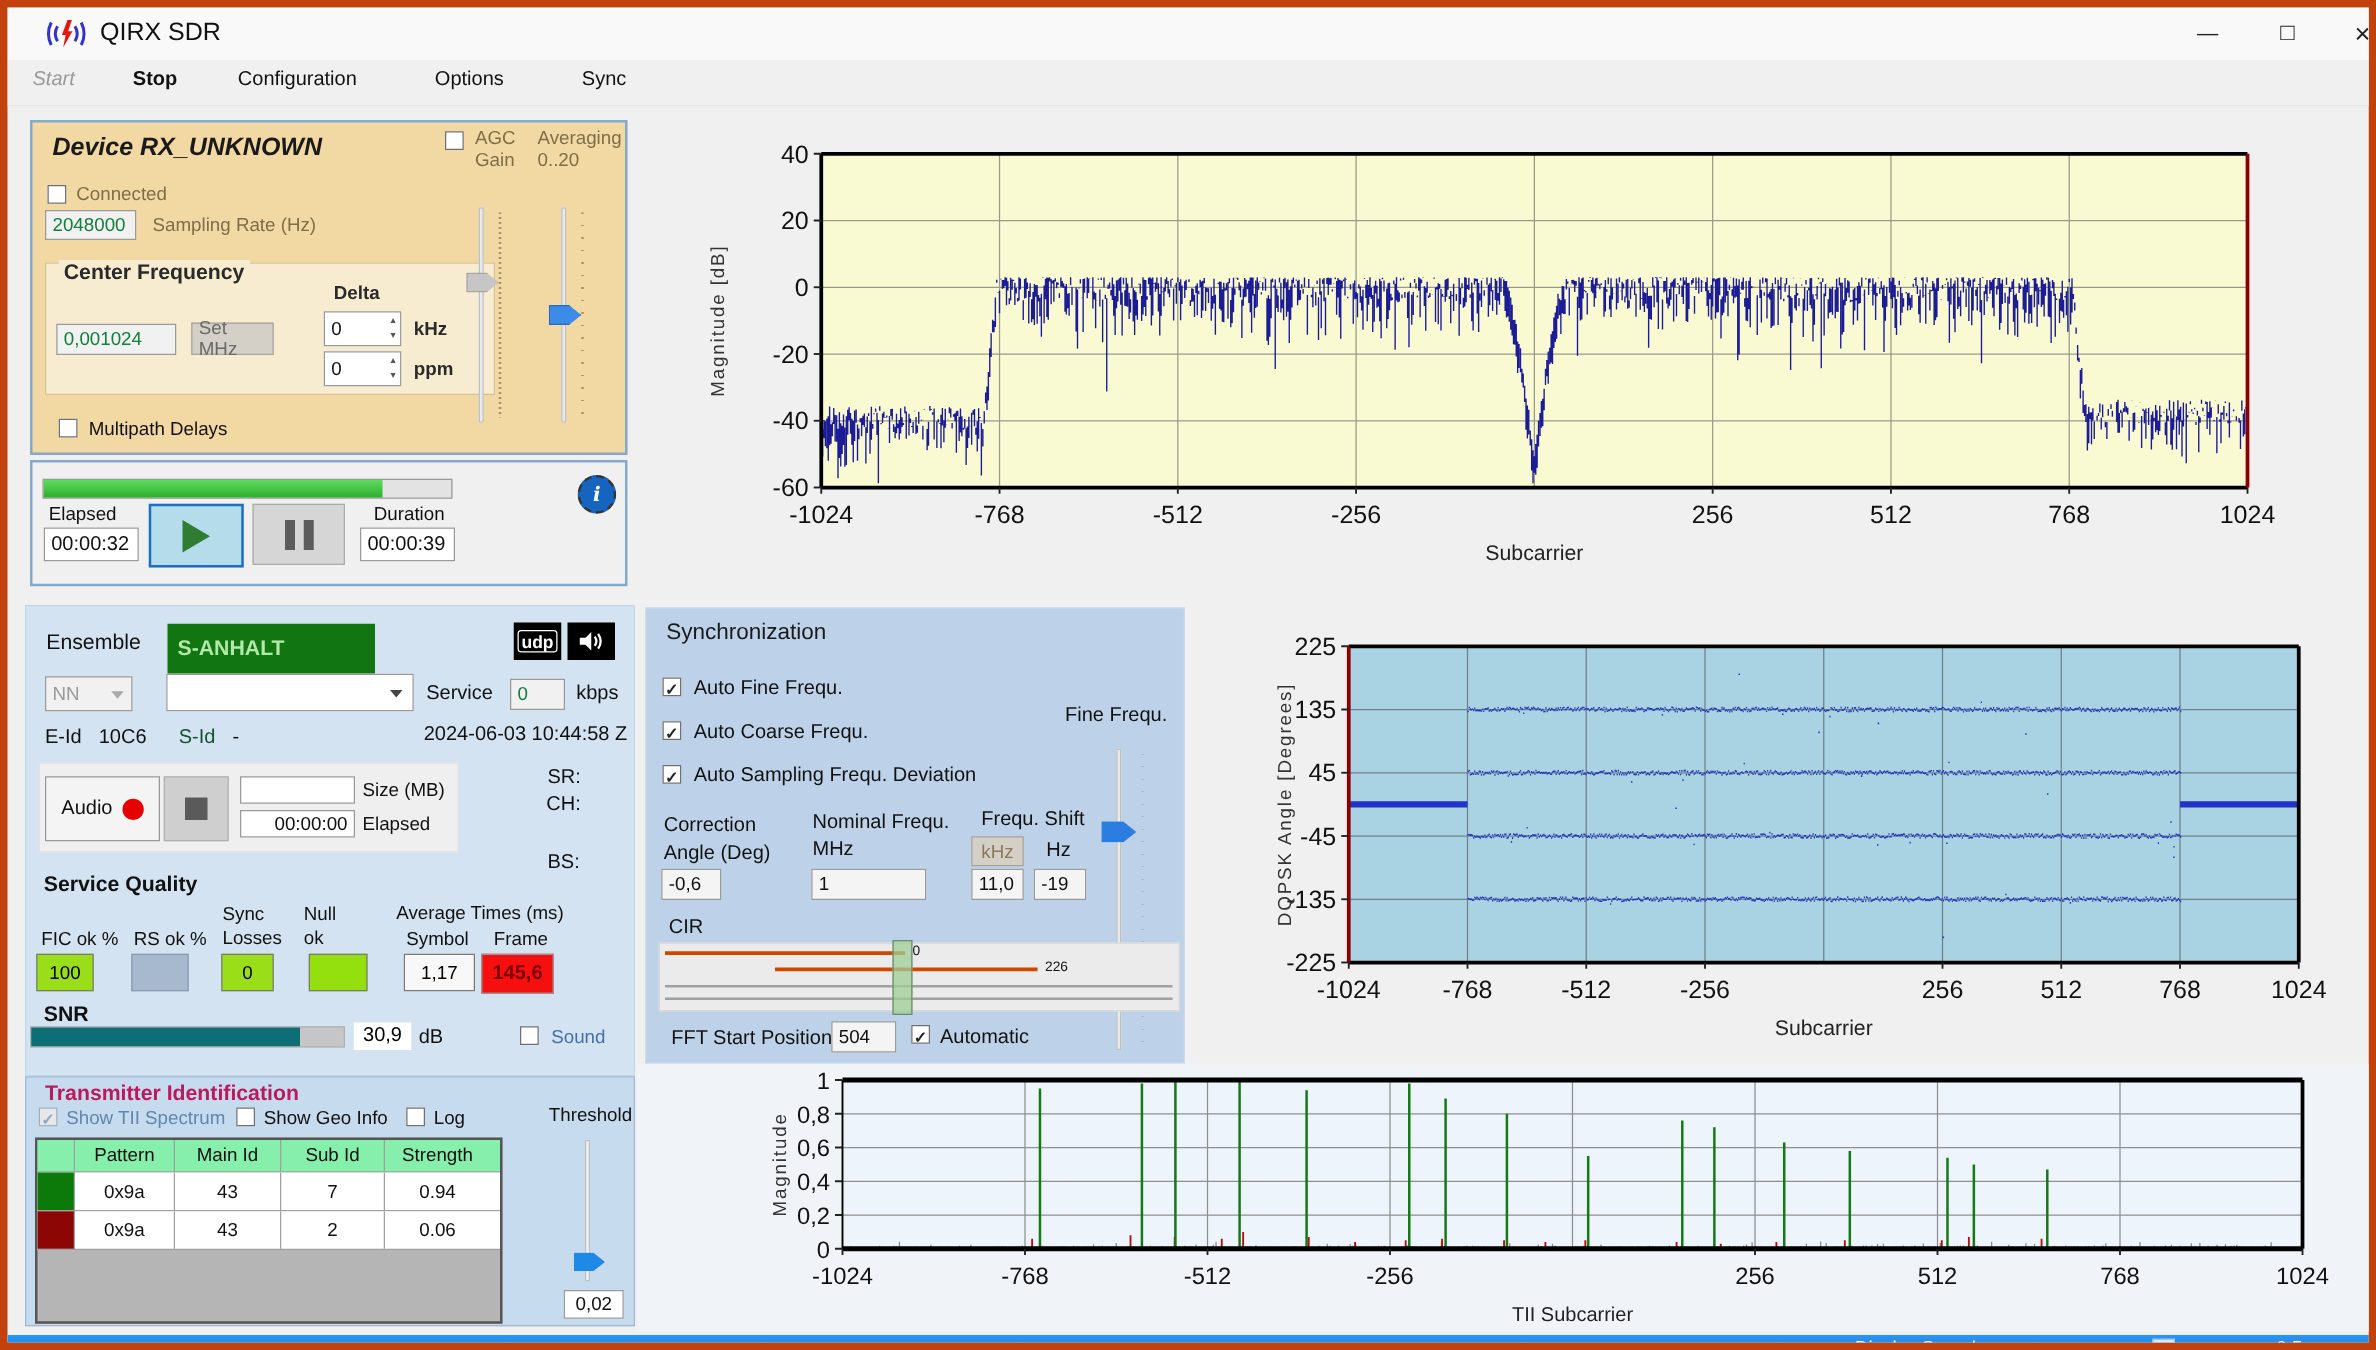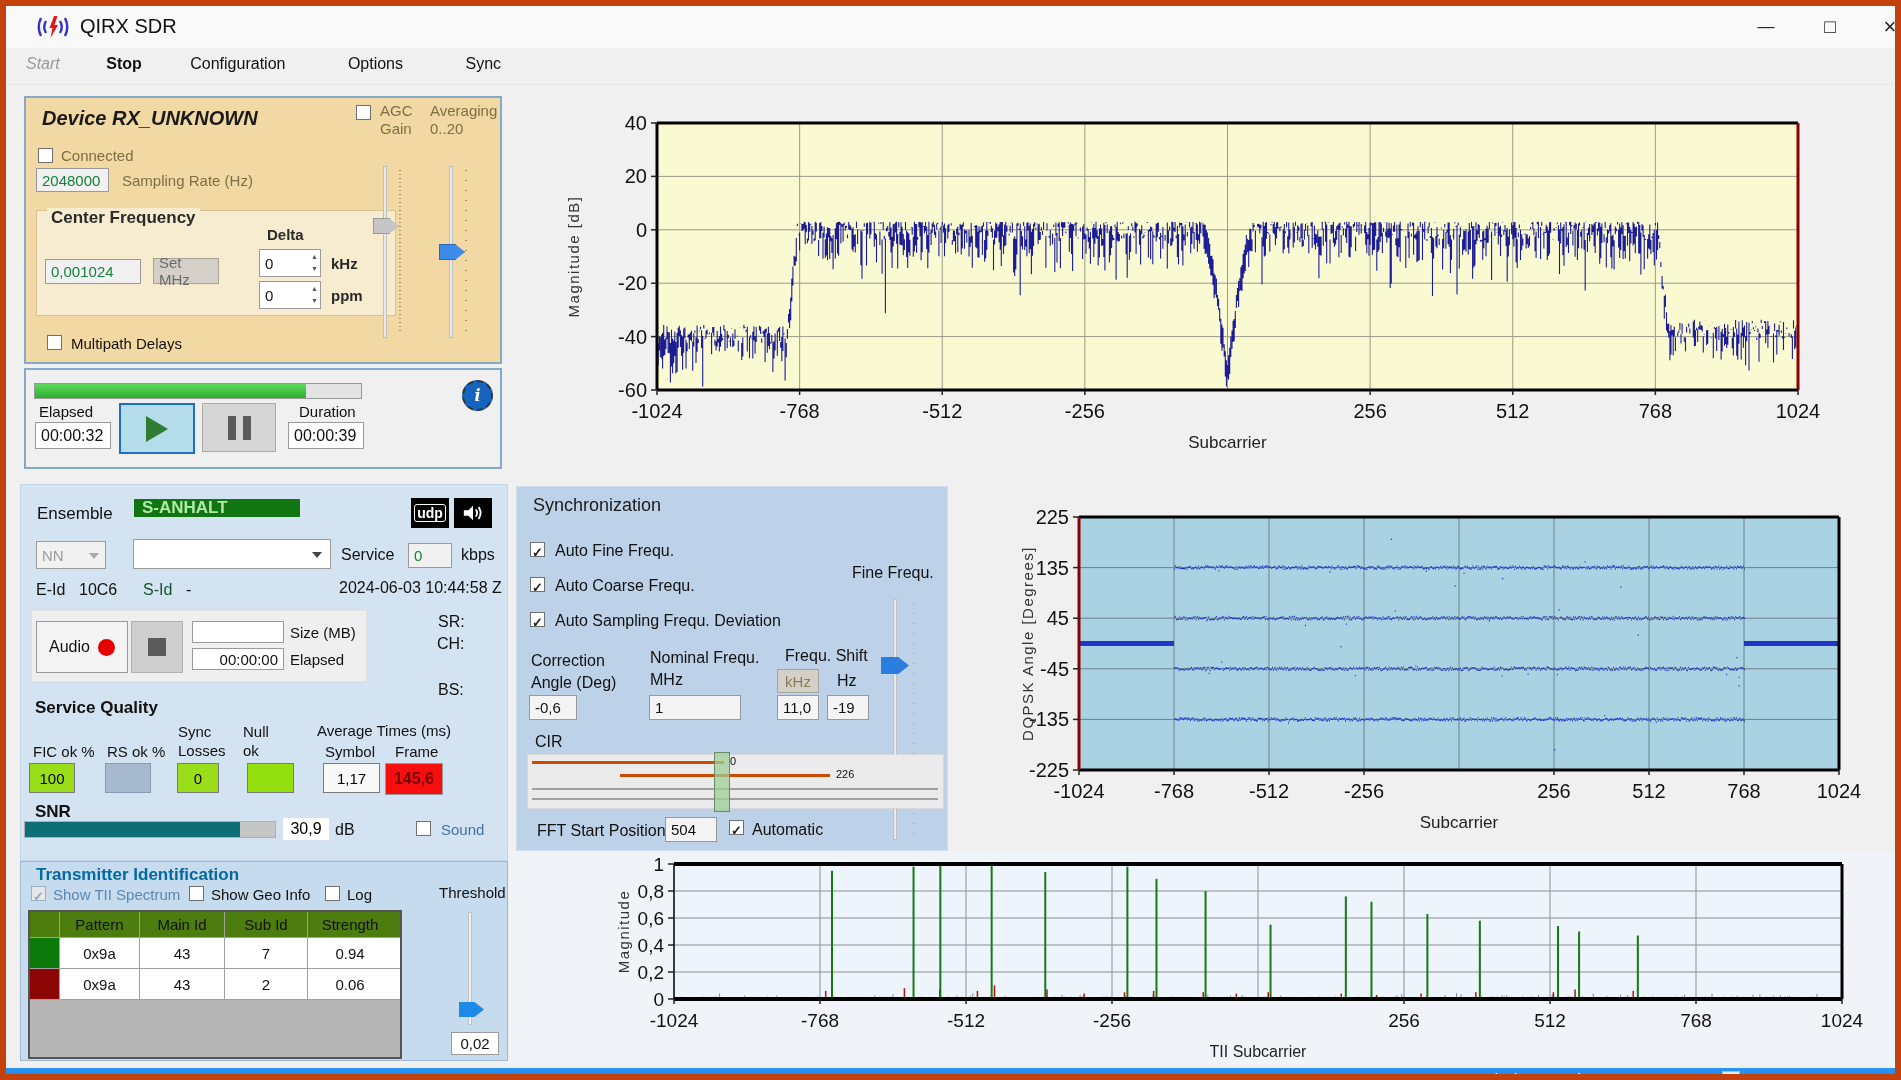--- a/index.html
+++ b/index.html
@@ -126,21 +126,21 @@
     </div>
     <span class="abs lbl" style="left:273px;top:33px;">Duration</span>
     <div class="fld wht" style="left:262px;top:52px;width:76px;height:27px;font-size:16px;">
         <span>00:00:39</span>
       </div>
     <div class="abs" style="left:436px;top:10px;width:27px;height:27px;border-radius:50%;background:#1565c0;border:2px dashed #333;display:flex;align-items:center;justify-content:center;color:#fff;font:italic bold 16px 'DejaVu Serif',serif;">i</div>
   </div>
 
   <div class="panel" style="left:14px;top:478px;width:488px;height:377px;background:#d4e3f1;border:1px solid #c2d6e8;">
     <span class="abs" style="left:16px;top:19px;font-size:17px;color:#111;">Ensemble</span>
-    <div class="abs" style="left:113px;top:14px;width:158px;height:18px;background:#117511;display:flex;align-items:center;padding-left:8px;">
+    <div class="abs" style="left:113px;top:14px;width:158px;height:40px;background:#117511;display:flex;align-items:center;padding-left:8px;">
       <span class="bold" style="color:#b2e8a8;font-size:17px;">S-ANHALT</span>
     </div>
     <div class="abs" style="left:390px;top:13px;width:38px;height:30px;background:#000;display:flex;align-items:center;justify-content:center;">
       <span style="color:#fff;font-size:14px;font-weight:bold;border:1px solid #fff;border-radius:3px;padding:0 2px;">udp</span>
     </div>
     <div class="abs" style="left:433px;top:13px;width:38px;height:30px;background:#000;display:flex;align-items:center;justify-content:center;">
       <svg width="24" height="22" viewBox="0 0 24 24">
           <polygon points="2,9 7,9 12,4 12,20 7,15 2,15" fill="#fff"></polygon>
           <path d="M15 8 Q18 12 15 16" stroke="#fff" stroke-width="2" fill="none"></path>
           <path d="M18 5.5 Q22.5 12 18 18.5" stroke="#fff" stroke-width="2" fill="none"></path>
@@ -221,31 +221,31 @@
     </div>
     <div class="abs" style="left:262px;top:333px;width:46px;height:22px;background:#fff;display:flex;align-items:center;justify-content:center;font-size:16px;">
         <span>30,9</span>
       </div>
     <span class="abs" style="left:314px;top:336px;font-size:16px;color:#111;">dB</span>
     <span class="chk" style="left:395px;top:336px;"></span>
     <span class="abs" style="left:420px;top:336px;font-size:15px;color:#4472a8;">Sound</span>
   </div>
 
   <div class="panel" style="left:14px;top:855px;width:488px;height:200px;background:#c7dbee;border:1px solid #9fb9d4;">
-    <span class="abs bold" style="left:12px;top:3px;font-size:17px;color:#0369a1;background:#c7dbee;padding:0 3px;">Transmitter Identification</span>
+    <span class="abs bold" style="left:12px;top:3px;font-size:17px;color:#be185d;background:#c7dbee;padding:0 3px;">Transmitter Identification</span>
     <span class="chk cg" style="left:10px;top:24px;background:#e8e8e8;border-color:#9ab0c4;"></span>
     <span class="abs" style="left:32px;top:24px;font-size:15px;color:#5f87ae;">Show TII Spectrum</span>
     <span class="chk" style="left:168px;top:24px;"></span>
     <span class="abs lbl" style="left:190px;top:24px;">Show Geo Info</span>
     <span class="chk" style="left:304px;top:24px;"></span>
     <span class="abs lbl" style="left:326px;top:24px;">Log</span>
     <span class="abs lbl" style="left:418px;top:22px;">Threshold</span>
 
     <div class="abs" style="left:7px;top:48px;width:370px;height:145px;background:#b5b5b5;border:2px solid #555;">
-      <div style="display:flex;height:25px;background:#4d7c0f;border-bottom:1px solid #a0a0a0;">
+      <div style="display:flex;height:25px;background:#86efac;border-bottom:1px solid #a0a0a0;">
         <div class="tblcell" style="width:30px;"></div>
         <div class="tblcell" style="width:80px;">Pattern</div>
         <div class="tblcell" style="width:85px;">Main Id</div>
         <div class="tblcell" style="width:83px;">Sub Id</div>
         <div class="tblcell" style="width:84px;border-right:none;">Strength</div>
       </div>
       <div style="display:flex;height:30px;background:#fff;border-bottom:1px solid #a0a0a0;">
         <div class="tblcell" id="swatch0" style="width: 30px; background: rgb(11, 122, 11);"></div>
         <div class="tblcell" style="width:80px;">0x9a</div>
         <div class="tblcell" style="width:85px;">43</div>

